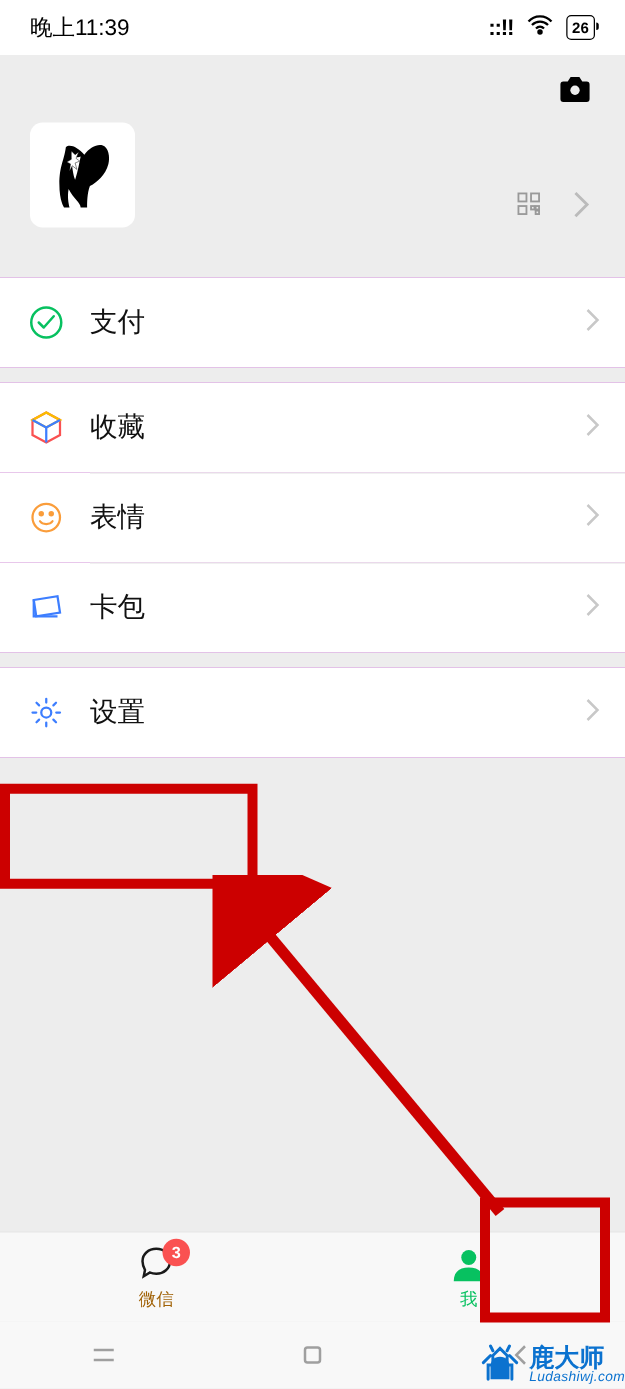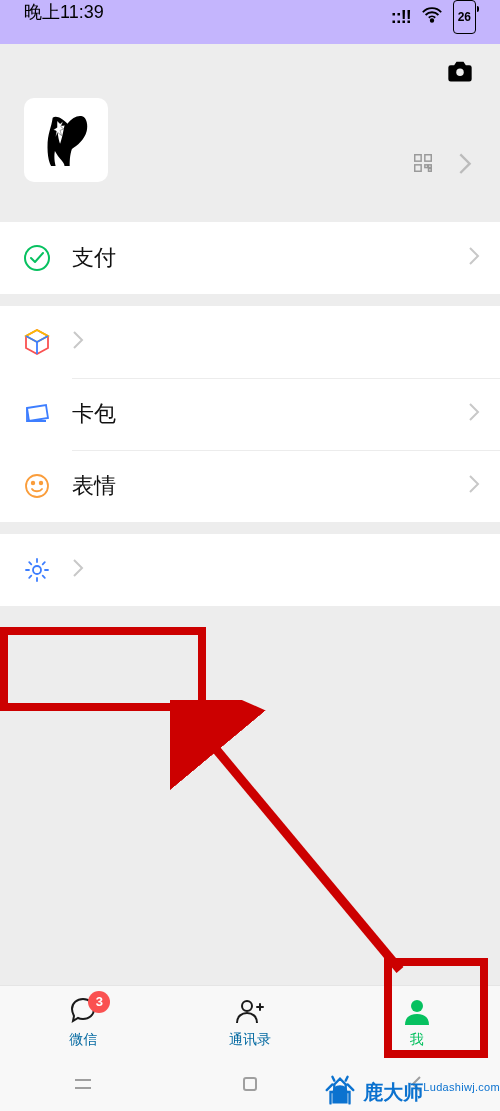--- a/index.html
+++ b/index.html
@@ -8,30 +8,30 @@
       height: 1111px;
       background: #ededed;
       font-family: -apple-system, "PingFang SC", "Microsoft YaHei", sans-serif;
       position: relative;
       overflow: hidden;
     }
     .status-bar {
       height: 44px;
       display: flex;
       justify-content: space-between;
-      align-items: flex-start;
+      align-items: center;
       padding: 0 24px;
-      background: #c4b5fd;
+      background: #ffffff;
       font-size: 18px;
       font-weight: 500;
       color: #000;
     }
     .status-right { display: flex; align-items: center; gap: 10px; }
     .signal { font-weight: bold; letter-spacing: -1px; }
-    .battery-box { display: inline-flex; align-items: center; border: 1.5px solid #000; border-radius: 4px; padding: 0 4px; height: 34px; font-size: 12px; font-weight: 600; position: relative; }
+    .battery-box { display: inline-flex; align-items: center; border: 1.5px solid #000; border-radius: 4px; padding: 0 4px; height: 20px; font-size: 12px; font-weight: 600; position: relative; }
     .battery-box::after { content:''; position:absolute; right:-4px; top:5px; width:2.5px; height:6px; background:#000; border-radius:0 2px 2px 0; }
     .wifi-icon svg { width: 22px; height: 22px; }
 
     .header-bar {
       height: 54px;
       display: flex;
       justify-content: flex-end;
       align-items: center;
       padding: 0 26px;
       background: #ededed;
@@ -89,21 +89,21 @@
       position:absolute;
       bottom: 54px;
       left:0; right:0;
       height: 72px;
       background:#f8f8f8;
       border-top: 1px solid #e5e5e5;
       display:flex;
     }
     .tab { flex:1; display:flex; flex-direction:column; align-items:center; justify-content:center; gap:2px; }
     .tab-icon { width:34px; height:34px; position:relative; }
-    .tab-label { font-size: 14px; color:#0369a1; }
+    .tab-label { font-size: 14px; color:#a16207; }
     .tab.active .tab-label { color:#07c160; }
     .badge {
       position:absolute; top:-4px; right:-10px;
       background:#fa5151; color:#fff; font-size:13px; font-weight:600;
       min-width:22px; height:22px; border-radius:11px;
       display:flex; align-items:center; justify-content:center; padding:0 5px;
     }
 
     .sysnav {
       position:absolute; bottom:0; left:0; right:0; height:54px;
@@ -118,23 +118,23 @@
     .red-box.settings { left:0; top:627px; width:206px; height:84px; }
     .red-arrow { position:absolute; pointer-events:none; }
 
     
     .watermark {
       position:absolute; right:0; bottom:0;
       display:flex; align-items:center; gap:4px;
       color:#0b72cf; z-index:50;
     }
     .watermark-logo { width:38px; height:38px; }
-    .watermark-text { display:flex; line-height:1; }
+    .watermark-text { display:flex; flex-direction:column; line-height:1; }
     .watermark-cn { font-size:20px; font-weight:700; color:#0b72cf; }
-    .watermark-en { font-size:11px; color:#0b72cf; letter-spacing:0.3px; }
+    .watermark-en { font-size:11px; color:#0b72cf; letter-spacing:0.3px;font-style:italic; }
   </style>
 </head>
 <body>
 
 <div class="status-bar">
   <span>晚上11:39</span>
   <div class="status-right">
     <span class="signal">::!!</span>
     <span class="wifi-icon">
       <svg viewBox="0 0 24 24" fill="none" stroke="#000" stroke-width="2">
@@ -205,85 +205,77 @@
 <div class="group">
   <div class="list-item">
     <span class="item-icon">
       <svg viewBox="0 0 30 30">
           <path d="M15 3 L26 9 L26 21 L15 27 L4 21 L4 9 Z" fill="none" stroke="#fa5151" stroke-width="1.8"></path>
           <path d="M15 3 L26 9 L15 15 L4 9 Z" fill="none" stroke="#fabd00" stroke-width="1.8"></path>
           <path d="M15 15 L15 27" stroke="#3d7eff" stroke-width="1.8"></path>
           <path d="M4 9 L15 15 L26 9" stroke="#3d7eff" stroke-width="1.8" fill="none"></path>
         </svg>
     </span>
-    <span class="item-chevron"><svg viewBox="0 0 12 20" fill="none" stroke="currentColor" stroke-width="2">
-          <path d="M2 2 L10 10 L2 18"></path>
-        </svg></span>
-  </div>
-  <div class="list-item">
-    <span class="item-icon">
-      <svg viewBox="0 0 30 30" fill="none" stroke="#3d7eff" stroke-width="1.8">
-          <path d="M5 9 L24 6 L26 19 L7 22 Z"></path>
-          <path d="M5 9 L5 22 L24 22" stroke="#3d7eff"></path>
-        </svg>
-    </span>
-    <span class="item-label">卡包</span>
+    <span class="item-label">收藏</span>
     <span class="item-chevron"><svg viewBox="0 0 12 20" fill="none" stroke="currentColor" stroke-width="2">
           <path d="M2 2 L10 10 L2 18"></path>
         </svg></span>
   </div>
   <div class="list-item">
     <span class="item-icon">
       <svg viewBox="0 0 30 30" fill="none" stroke="#fa9d3b" stroke-width="1.8">
           <circle cx="15" cy="15" r="11"></circle>
           <circle cx="11" cy="12" r="1.3" fill="#fa9d3b"></circle>
           <circle cx="19" cy="12" r="1.3" fill="#fa9d3b"></circle>
           <path d="M10 18 C12 21 18 21 20 18" stroke-linecap="round"></path>
         </svg>
     </span>
     <span class="item-label">表情</span>
     <span class="item-chevron"><svg viewBox="0 0 12 20" fill="none" stroke="currentColor" stroke-width="2">
           <path d="M2 2 L10 10 L2 18"></path>
         </svg></span>
   </div>
+  <div class="list-item">
+    <span class="item-icon">
+      <svg viewBox="0 0 30 30" fill="none" stroke="#3d7eff" stroke-width="1.8">
+          <path d="M5 9 L24 6 L26 19 L7 22 Z"></path>
+          <path d="M5 9 L5 22 L24 22" stroke="#3d7eff"></path>
+        </svg>
+    </span>
+    <span class="item-label">卡包</span>
+    <span class="item-chevron"><svg viewBox="0 0 12 20" fill="none" stroke="currentColor" stroke-width="2">
+          <path d="M2 2 L10 10 L2 18"></path>
+        </svg></span>
+  </div>
 </div>
 
 <div class="group">
   <div class="list-item">
     <span class="item-icon">
       <svg viewBox="0 0 30 30" fill="none" stroke="#3d7eff" stroke-width="1.8">
           <circle cx="15" cy="15" r="4"></circle>
           <path d="M15 4 L15 7 M15 23 L15 26 M4 15 L7 15 M23 15 L26 15 M7.2 7.2 L9.3 9.3 M20.7 20.7 L22.8 22.8 M7.2 22.8 L9.3 20.7 M20.7 9.3 L22.8 7.2" stroke-linecap="round"></path>
         </svg>
     </span>
+    <span class="item-label">设置</span>
     <span class="item-chevron"><svg viewBox="0 0 12 20" fill="none" stroke="currentColor" stroke-width="2">
           <path d="M2 2 L10 10 L2 18"></path>
         </svg></span>
   </div>
 </div>
 
 <div class="tabbar">
   <div class="tab">
     <span class="tab-icon">
       <svg viewBox="0 0 34 34" fill="none" stroke="#1a1a1a" stroke-width="2">
           <path d="M6 14 C6 8 11 4 17 4 C23 4 28 8 28 14 C28 20 23 24 17 24 C15 24 14 24 12 23 L7 26 L8 21 C7 19 6 17 6 14 Z"></path>
         </svg>
       <span class="badge">3</span>
     </span>
     <span class="tab-label">微信</span>
-  </div>
-  <div class="tab">
-    <span class="tab-icon">
-      <svg viewBox="0 0 34 34" fill="none" stroke="#1a1a1a" stroke-width="2">
-          <circle cx="14" cy="11" r="5"></circle>
-          <path d="M4 28 C4 21 9 18 14 18 C19 18 24 21 24 28"></path>
-          <path d="M24 12 L30 12 M27 9 L27 15" stroke-linecap="round"></path>
-        </svg>
-    </span>
-    <span class="tab-label">通讯录</span>
   </div>
   <div class="tab active">
     <span class="tab-icon">
       <svg viewBox="0 0 34 34" fill="#07c160">
           <circle cx="17" cy="11" r="6"></circle>
           <path d="M5 30 C5 22 10 19 17 19 C24 19 29 22 29 30 Z"></path>
         </svg>
     </span>
     <span class="tab-label">我</span>
   </div>

